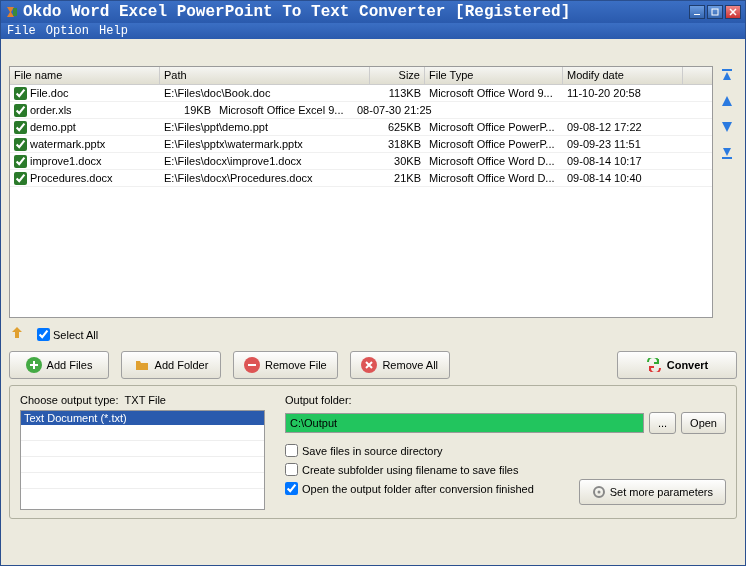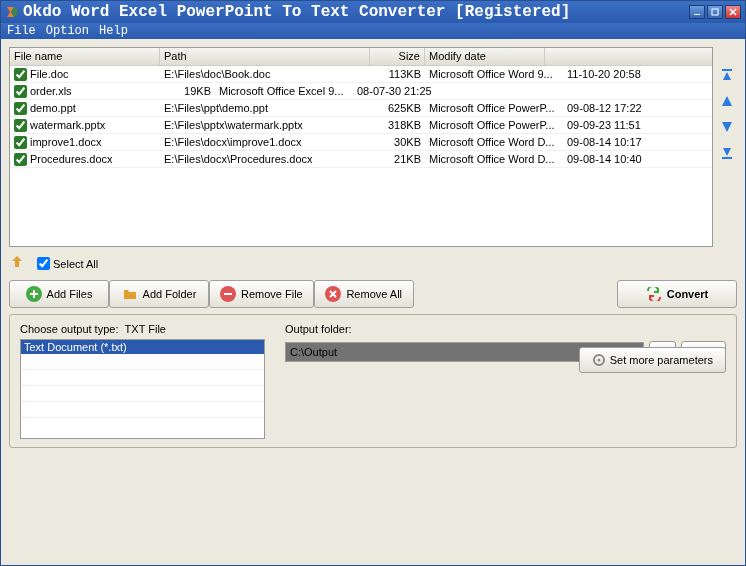--- a/index.html
+++ b/index.html
@@ -7,49 +7,49 @@
 .window { border: 1px solid #2a4f8f; width: 746px; height: 566px; display: flex; flex-direction: column; }
 .titlebar { background: linear-gradient(to bottom, #3b6fc4, #2a5aad); color: #fff; height: 22px; display: flex; align-items: center; padding: 0 4px; font-family: 'Courier New', monospace; font-size: 16px; font-weight: bold; }
 .titlebar .ticon { width: 14px; height: 14px; margin-right: 4px; display: inline-flex; align-items: center; justify-content: center; }
 .titlebar .spacer { flex: 1; }
 .titlebar .ctl { width: 16px; height: 14px; margin-left: 2px; display: inline-flex; align-items: center; justify-content: center; cursor: pointer; border: 1px solid #1f3d6e; background: linear-gradient(to bottom,#6a9be0,#3566b0); }
 .titlebar .ctl.close { background: linear-gradient(to bottom,#e88,#c33); }
 .menubar { background: linear-gradient(to bottom,#3b6fc4,#2a5aad); color: #fff; height: 16px; display: flex; align-items: center; padding: 0 6px; font-family: 'Courier New', monospace; font-size: 12px; }
 .menubar span { margin-right: 10px; cursor: pointer; }
 .content { flex: 1; background: #eceade; padding: 8px 8px 8px 8px; display: flex; flex-direction: column; gap: 6px; }
 .fileframe { display: flex; gap: 4px; }
-.filetable-wrap { flex: 1; border: 1px solid #9a9a9a; background: #fff; height: 200px; overflow: hidden; display: flex; flex-direction: column; }
+.filetable-wrap { flex: 1; border: 1px solid #9a9a9a; background: #fff; height: 252px; overflow: hidden; display: flex; flex-direction: column; margin-top: 19px; }
 .headrow { display: flex; background: linear-gradient(to bottom,#f5f5f2,#e0ded1); border-bottom: 1px solid #ccc; height: 18px; }
 .headrow .hc { border-right: 1px solid #ccc; padding: 2px 4px; font-size: 11px; color: #000; }
 .col-name{ width: 150px; } .col-path{ width: 210px; } .col-size{ width: 55px; text-align: right; } .col-type{ width: 138px; } .col-date{ width: 120px; }
 .rows { flex: 1; }
 .row { display: flex; height: 17px; align-items: center; border-bottom: 1px solid #f0f0f0; }
 .row .c { padding: 1px 4px; font-size: 11px; white-space: nowrap; overflow: hidden; text-overflow: ellipsis; }
 .row .cb { display: inline-flex; align-items: center; }
 .row input[type=checkbox]{ margin-right: 3px; accent-color: #2a7a2a; }
 .sidearrows { width: 20px; display: flex; flex-direction: column; gap: 10px; align-items: center; padding-top: 20px; }
 .sidearrows .arr { width: 16px; height: 16px; cursor: pointer; display: flex; align-items: center; justify-content: center; color: #2a7ae0; }
 .selectall-row { display: flex; align-items: center; gap: 12px; padding: 2px 0; }
 .upfolder { color: #e0a030; font-size: 14px; cursor: pointer; }
 .selectall-row label { display: flex; align-items: center; gap: 3px; font-size: 11px; }
-.btnrow { display: flex; gap: 0; align-items: center; }
+.btnrow { display: flex; gap: 12px; align-items: center; }
 .btn { height: 28px; min-width: 100px; border: 1px solid #a0a0a0; border-radius: 3px; background: linear-gradient(to bottom,#fefefe,#e4e2d6); display: inline-flex; align-items: center; justify-content: center; gap: 5px; padding: 0 10px; cursor: pointer; font-size: 11px; color: #000; }
 .btn.big { min-width: 120px; font-weight: bold; }
 .btn .ic { width: 16px; height: 16px; display: inline-flex; align-items: center; justify-content: center; border-radius: 8px; }
 .ic.green{ background:#4a4; color:#fff; } .ic.folder{ color:#e0a030; } .ic.red{ background:#d55; color:#fff; }
 .btnrow .gap { flex: 1; }
 .bottompanel { border: 1px solid #b0b0a0; border-radius: 3px; padding: 8px 10px; display: flex; gap: 20px; }
 .left-out { width: 245px; }
 .left-out .lbl { font-size: 11px; margin-bottom: 4px; }
 .typelist { border: 1px solid #9a9a9a; background: #fff; height: 100px; }
 .typelist .sel { background: #2a5aad; color: #fff; padding: 1px 3px; font-size: 11px; }
 .typelist .blank { height: 16px; border-bottom: 1px solid #eee; }
 .right-out { flex: 1; display: flex; flex-direction: column; gap: 6px; }
 .outrow { display: flex; align-items: center; gap: 5px; }
-.outinput { flex: 1; border: 1px solid #9a9a9a; padding: 3px 4px; font-size: 11px; height: 20px; background: #737373; }
+.outinput { flex: 1; border: 1px solid #9a9a9a; padding: 3px 4px; font-size: 11px; height: 20px; background: #22c55e; }
 .smallbtn { border: 1px solid #9a9a9a; border-radius: 3px; background: linear-gradient(to bottom,#fefefe,#e4e2d6); padding: 0 8px; height: 22px; cursor: pointer; font-size: 11px; display:inline-flex; align-items:center; }
 .checks { display: flex; flex-direction: column; gap: 6px; margin-top: 4px; }
 .checks label { display: flex; align-items: center; gap: 4px; font-size: 11px; }
 .setmore-wrap { display: flex; justify-content: flex-end; margin-top: -22px; }
 input[type=checkbox]{ width:13px; height:13px; }
 </style>
 </head>
 <body>
 
 <div class="window">
@@ -87,20 +87,21 @@
   </div>
 
   <div class="content">
 
     <div class="fileframe">
       <div class="filetable-wrap">
         <div class="headrow">
           <div class="hc col-name">File name</div>
           <div class="hc col-path">Path</div>
           <div class="hc col-size" style="text-align:right">Size</div>
+          <div class="hc col-type">File Type</div>
           <div class="hc col-date">Modify date</div>
         </div>
         <div class="rows" id="rows">
             <div class="row">
               <div class="c col-name cb">
                 <input type="checkbox" checked="" style="">
                 <span>File.doc</span>
               </div>
               <div class="c col-path">E:\Files\doc\Book.doc</div>
               <div class="c col-size" style="text-align:right">113KB</div>
@@ -256,20 +257,34 @@
             <div class="blank"></div>
         </div>
       </div>
       <div class="right-out">
         <div class="lbl">Output folder:</div>
         <div class="outrow">
           <input class="outinput" value="C:\Output" style="">
           <span class="smallbtn">...</span>
           <span class="smallbtn">Open</span>
         </div>
+        <div class="checks">
+          <label>
+              <input type="checkbox" style=""> 
+              <span>Save files in source directory</span>
+            </label>
+          <label>
+              <input type="checkbox" style=""> 
+              <span>Create subfolder using filename to save files</span>
+            </label>
+          <label>
+              <input type="checkbox" checked="" style=""> 
+              <span>Open the output folder after conversion finished</span>
+            </label>
+        </div>
         <div class="setmore-wrap">
           <span class="smallbtn" style="height:26px; padding:0 12px;">
             <svg width="14" height="14" style="margin-right:4px">
                 <circle cx="7" cy="7" r="5" fill="none" stroke="#888" stroke-width="2"></circle>
                 <circle cx="7" cy="7" r="1.5" fill="#888"></circle>
               </svg>
             <span>Set more parameters</span>
           </span>
         </div>
       </div>

